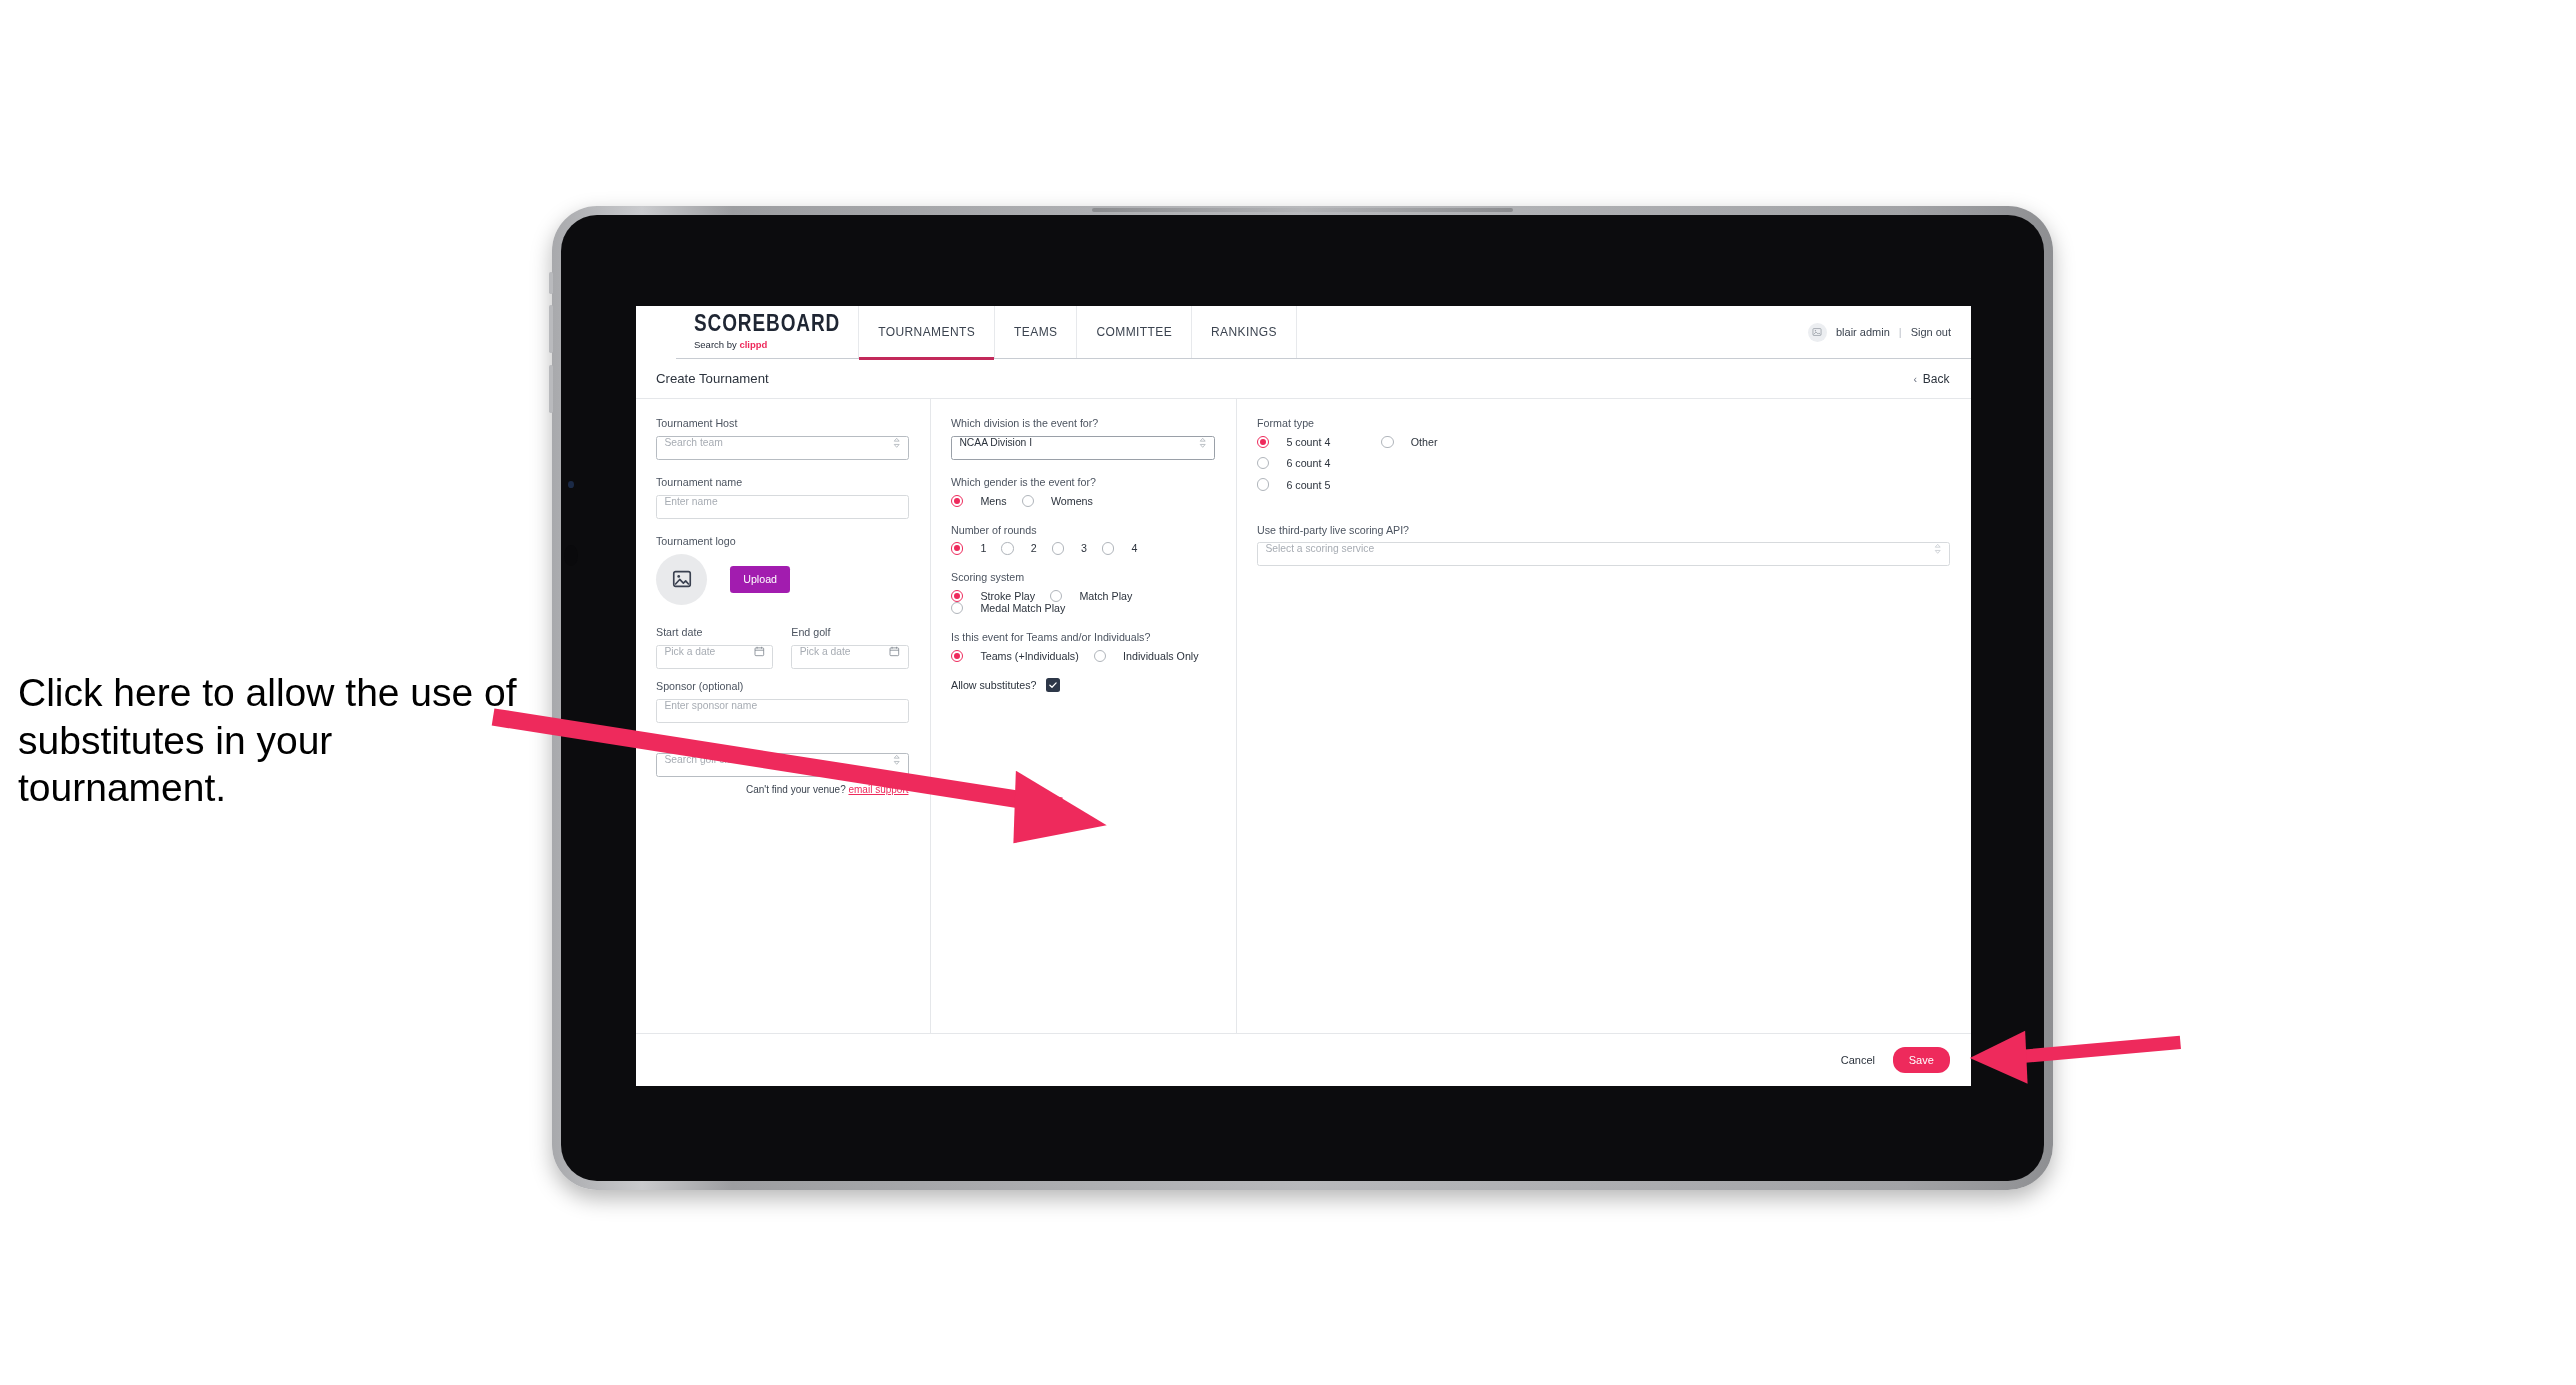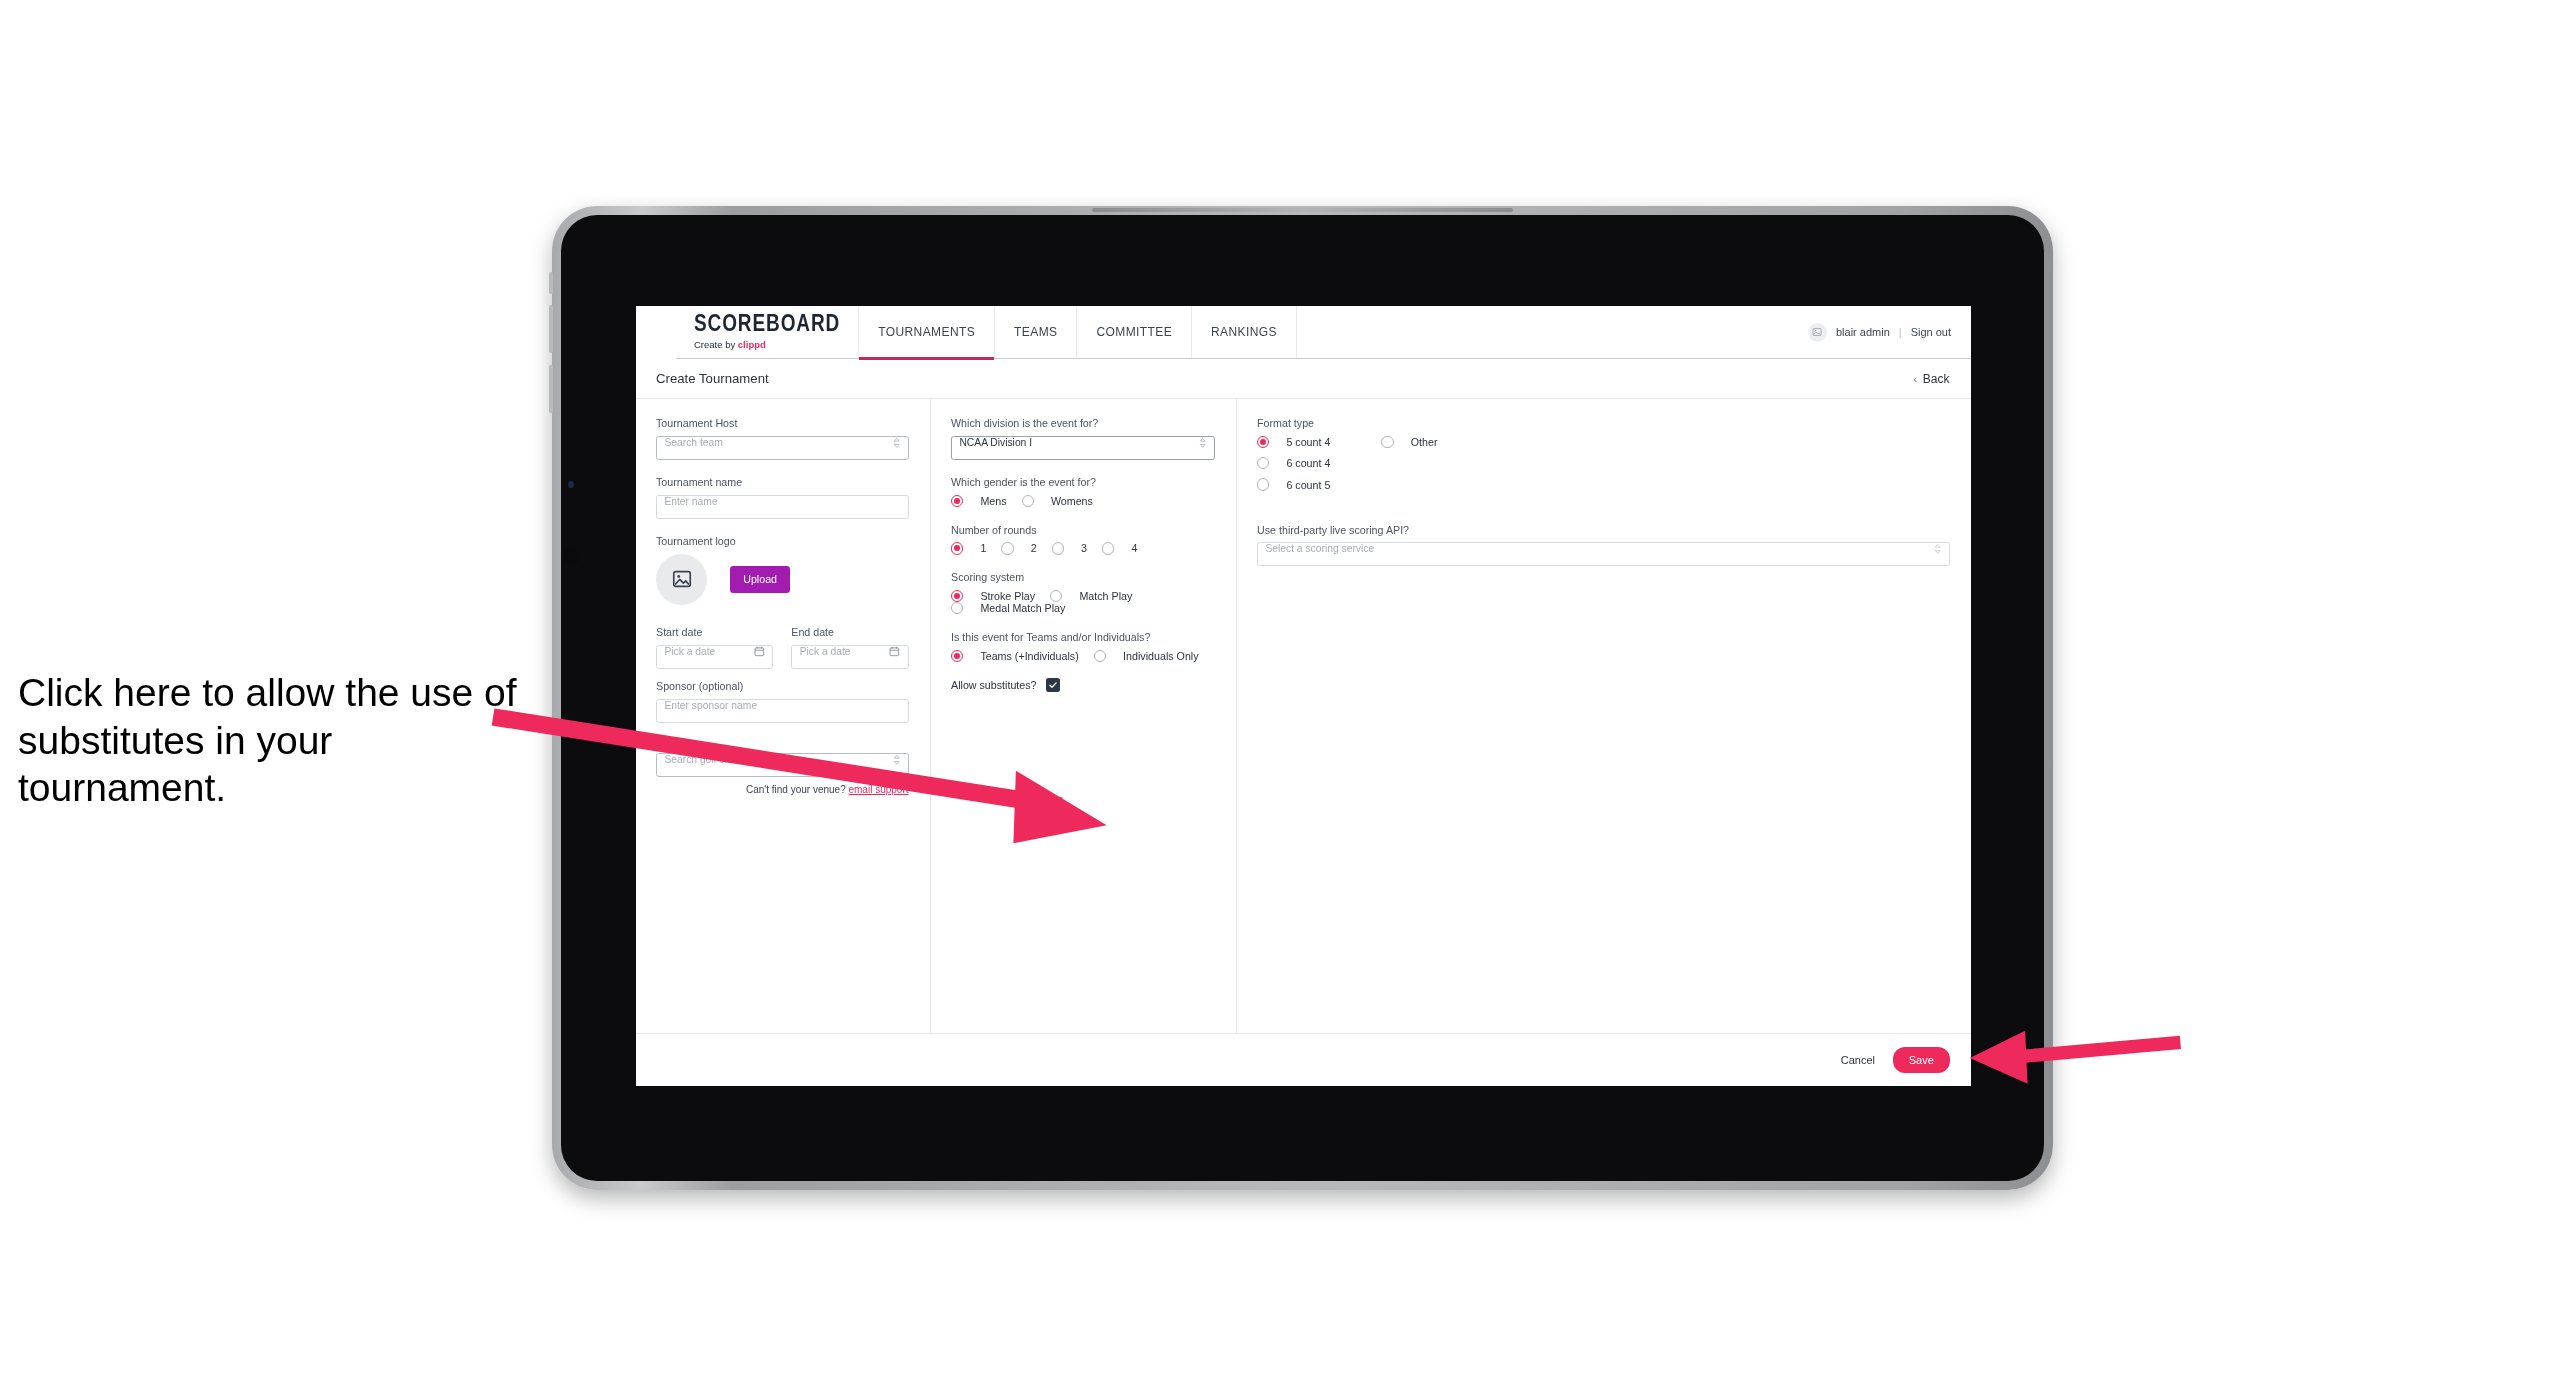--- a/index.html
+++ b/index.html
@@ -193,21 +193,21 @@
       <div class="camera"></div>
       <div class="camera2"></div>
     </div>
   </div>
 
   <div class="app">
 
     <div class="appbar">
       <div class="brand">
         <div class="brand-name">SCOREBOARD</div>
-        <div class="brand-sub"><span>Create by </span><span class="clippd">clippd</span></div>
+        <div class="brand-sub"><span>Search by </span><span class="clippd">clippd</span></div>
       </div>
       <div class="navtabs">
         <div class="navtab active">TOURNAMENTS</div>
         <div class="navtab">TEAMS</div>
         <div class="navtab">COMMITTEE</div>
         <div class="navtab">RANKINGS</div>
       </div>
       <div class="appbar-right">
         <div class="avatar">
           <svg width="10" height="10" viewBox="0 0 16 16">
@@ -274,21 +274,21 @@
               <span class="cal">
                 <svg width="10.7" height="10.7" viewBox="0 0 16 16">
                     <rect x="1.5" y="2.8" width="13" height="11.7" rx="1.4" fill="none" stroke="#7c838c" stroke-width="1.2"></rect>
                     <path d="M1.5 6.3 H14.5" stroke="#7c838c" stroke-width="1.2"></path>
                     <path d="M4.6 1.2 V4 M11.4 1.2 V4" stroke="#7c838c" stroke-width="1.2"></path>
                   </svg>
               </span>
             </div>
           </div>
           <div class="date-col">
-            <div class="flabel">End date</div>
+            <div class="flabel">End golf</div>
             <div class="field placeholder lightbox">
               <span>Pick a date</span>
               <span class="cal">
                 <svg width="10.7" height="10.7" viewBox="0 0 16 16">
                     <rect x="1.5" y="2.8" width="13" height="11.7" rx="1.4" fill="none" stroke="#7c838c" stroke-width="1.2"></rect>
                     <path d="M1.5 6.3 H14.5" stroke="#7c838c" stroke-width="1.2"></path>
                     <path d="M4.6 1.2 V4 M11.4 1.2 V4" stroke="#7c838c" stroke-width="1.2"></path>
                   </svg>
               </span>
             </div>

